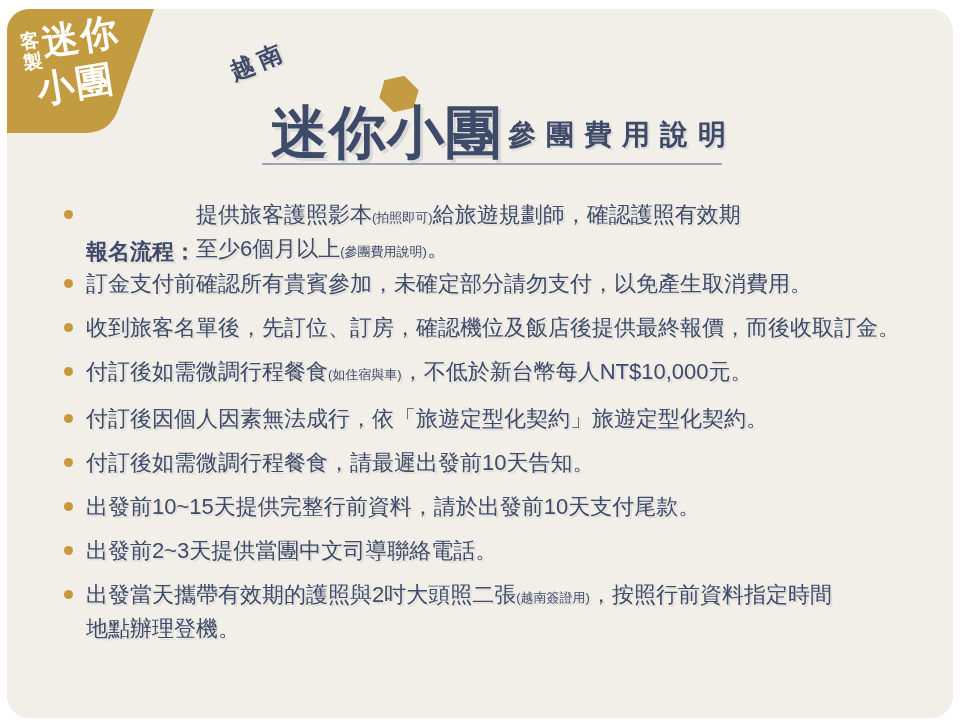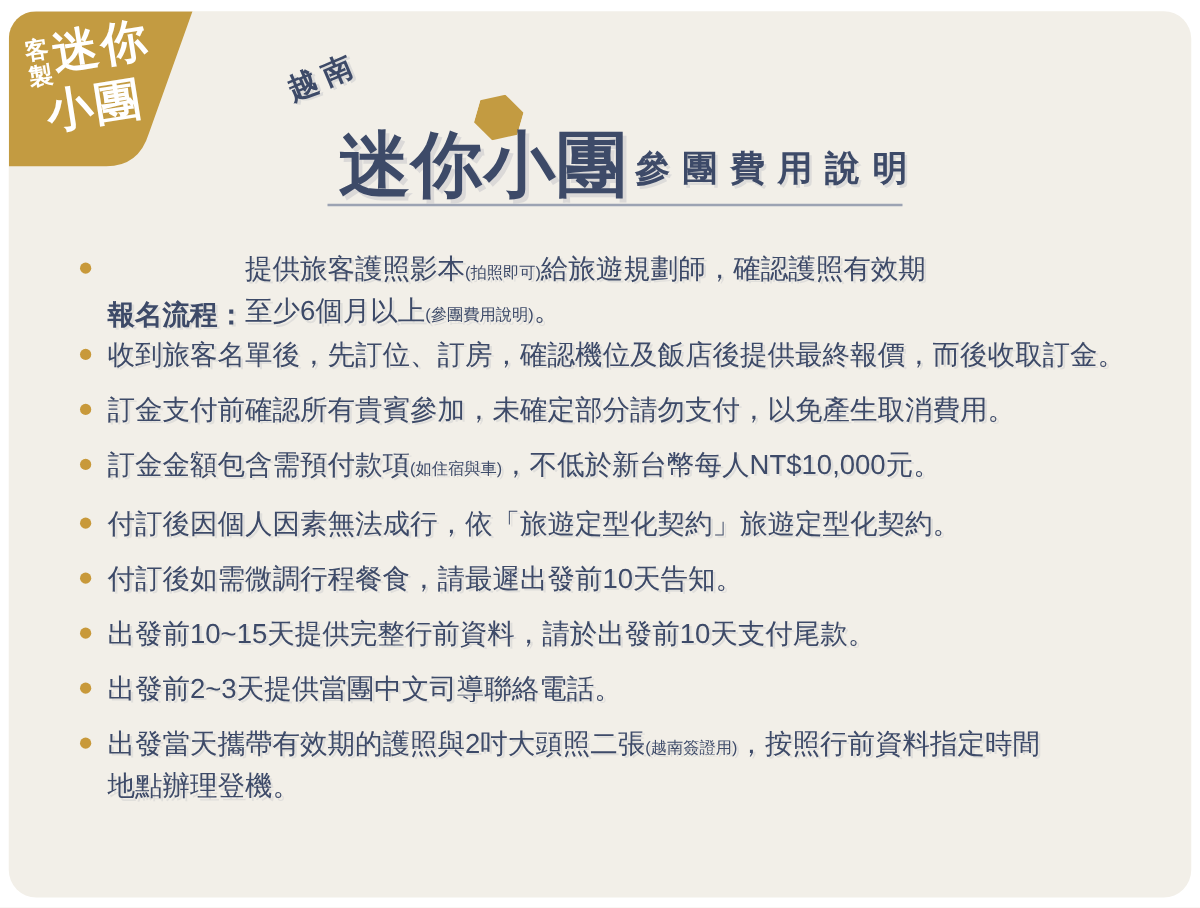--- a/index.html
+++ b/index.html
@@ -125,33 +125,33 @@
       <li class="item">
         <span class="bullet"></span>
         <div class="content">
           <span class="label">報名流程：</span>
           <span class="text"><span>提供旅客護照影本</span><span class="small">(拍照即可)</span><span>給旅遊規劃師，確認護照有效期</span><br><span>至少6個月以上</span><span class="small">(參團費用說明)</span><span>。</span></span>
         </div>
       </li>
       <li class="item">
         <span class="bullet"></span>
         <div class="content">
+          <span class="text"><span>訂金支付前確認所有貴賓參加，未確定部分請勿支付，以免產生取消費用。</span></span>
+        </div>
+      </li>
+      <li class="item">
+        <span class="bullet"></span>
+        <div class="content">
           <span class="text"><span>收到旅客名單後，先訂位、訂房，確認機位及飯店後提供最終報價，而後收取訂金。</span></span>
         </div>
       </li>
       <li class="item">
         <span class="bullet"></span>
         <div class="content">
-          <span class="text"><span>訂金支付前確認所有貴賓參加，未確定部分請勿支付，以免產生取消費用。</span></span>
-        </div>
-      </li>
-      <li class="item">
-        <span class="bullet"></span>
-        <div class="content">
-          <span class="text"><span>訂金金額包含需預付款項</span><span class="small">(如住宿與車)</span><span>，不低於新台幣每人NT$10,000元。</span></span>
+          <span class="text"><span>付訂後如需微調行程餐食</span><span class="small">(如住宿與車)</span><span>，不低於新台幣每人NT$10,000元。</span></span>
         </div>
       </li>
       <li class="item">
         <span class="bullet"></span>
         <div class="content">
           <span class="text"><span>付訂後因個人因素無法成行，依「旅遊定型化契約」旅遊定型化契約。</span></span>
         </div>
       </li>
       <li class="item">
         <span class="bullet"></span>

